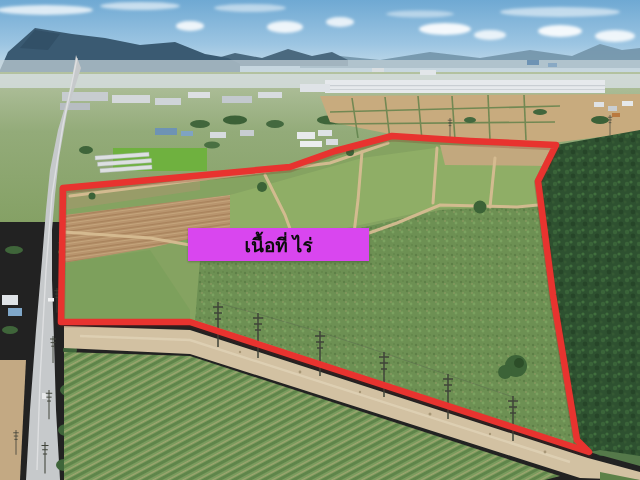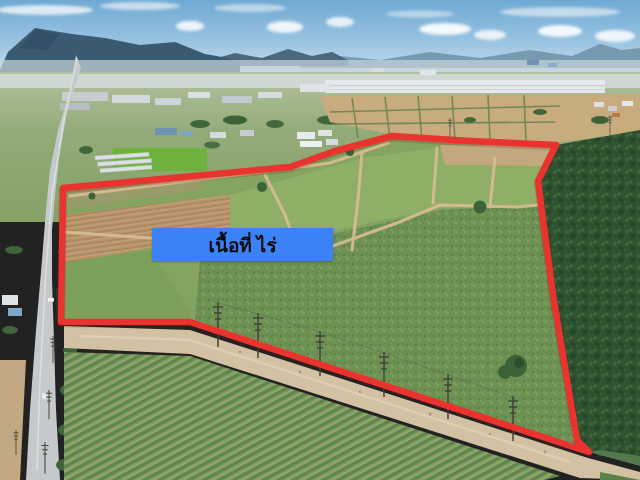--- a/index.html
+++ b/index.html
@@ -254,17 +254,17 @@
       <use href="#pylon" transform="translate(513,396)"></use>
     </g>
 
     <g>
       <path d="M63,188 L290,167 L335,151 L392,136 L470,141 L556,145 L538,181 L553,295 L577,440 L589,452 L190,322 L61,322 Z" fill="none" stroke="#7a1414" stroke-width="8" stroke-linejoin="round" opacity=".2" transform="translate(0,1.5)"></path>
       <path d="M63,188 L290,167 L335,151 L392,136 L470,141 L556,145 L538,181 L553,295 L577,440 L589,452 L190,322 L61,322 Z" fill="none" stroke="#e8332f" stroke-width="6.5" stroke-linejoin="round" stroke-linecap="round"></path>
     </g>
   </svg>
 
 
-  <div class="area-label" style="background-color: #3b82f6;">
+  <div class="area-label" style="background-color: #d946ef; margin-left: 36px;">
     <span class="prefix">เนื้อที่</span>
     <span class="unit">ไร่</span>
   </div>
 </div>
 
 </body></html>

